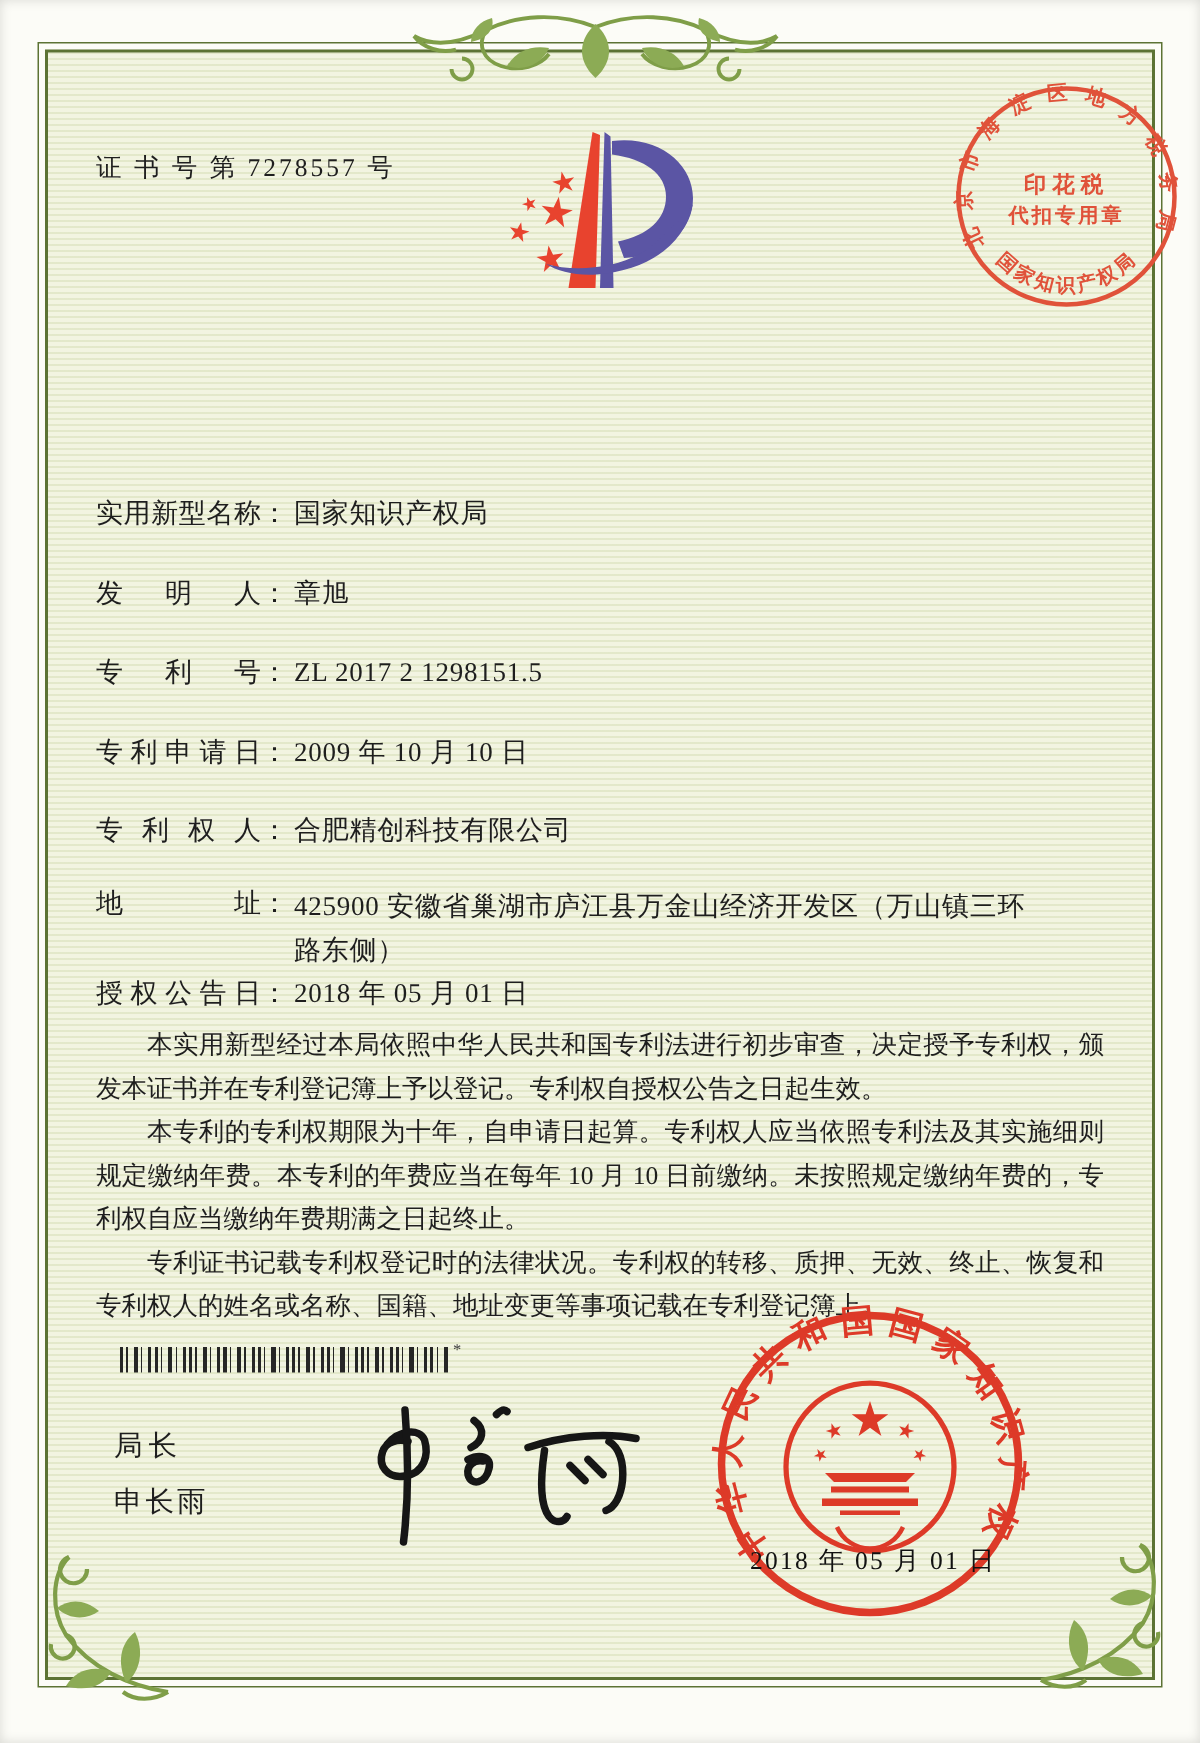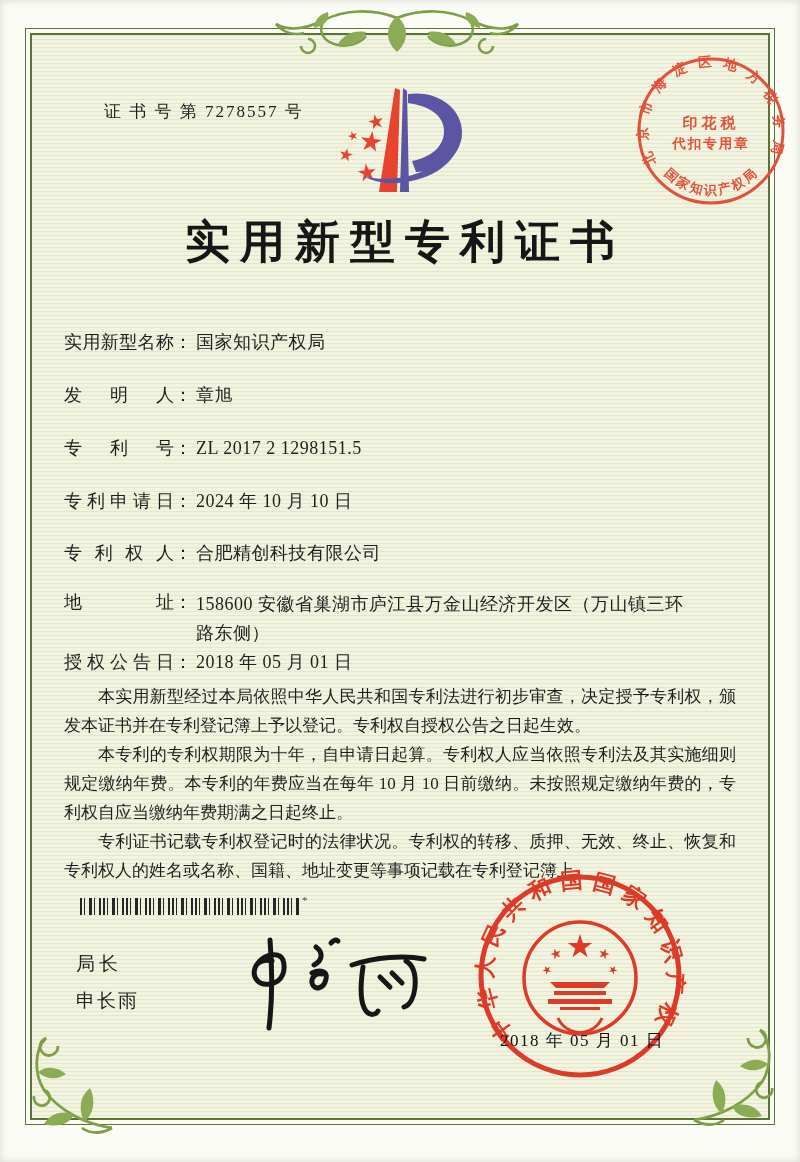--- a/index.html
+++ b/index.html
@@ -6,21 +6,21 @@
   .page{position:relative;width:800px;height:1162px;margin:0 auto;background:#fcfcf7;
         font-family:"Liberation Serif","DejaVu Serif",serif;color:#1e1e1e;overflow:hidden;
         box-shadow:inset 0 0 8px rgba(0,0,0,.14);}
   .frame{position:absolute;left:30px;top:33px;right:30px;bottom:42px;
          border:2px solid #5c7334;
          background:
            repeating-linear-gradient(180deg, rgba(173,190,120,.22) 0 1px, rgba(0,0,0,0) 1px 4px),
            #f2f4e1;}
   .frame::before{content:"";position:absolute;inset:-7px;border:1px solid #5c7334;pointer-events:none;}
   .abs{position:absolute;}
-  .cert-no{left:34px;top:65px;font-size:17px;letter-spacing:2px;margin-left:40px;}
+  .cert-no{left:34px;top:65px;font-size:17px;letter-spacing:2px;}
   .title{left:0;right:0;top:212px;text-align:center;font-size:45px;font-weight:600;
          letter-spacing:10px;text-indent:10px;color:#161616;}
   .row{position:absolute;left:64px;right:60px;font-size:18px;white-space:nowrap;}
   .lbl{display:inline-block;width:110px;text-align:justify;text-align-last:justify;vertical-align:top;}
   .colon{margin-right:4px;}
   .val{letter-spacing:.5px;}
   .row-address .val{display:inline-block;width:505px;white-space:normal;line-height:29px;vertical-align:top;}
   .grant-right{position:absolute;left:396px;top:0;white-space:nowrap;}
   .lbl-g{display:inline-block;width:108px;text-align:justify;text-align-last:justify;}
   .paras{position:absolute;left:64px;right:64px;top:682px;font-size:17px;line-height:29px;text-align:justify;}
@@ -96,39 +96,38 @@
     <text font-size="13.5" font-weight="bold" fill="#e0523a">
       <textPath href="#taxTop" textLength="258" lengthAdjust="spacing">北京市海淀区地方税务局</textPath>
     </text>
     <text font-size="13" font-weight="bold" fill="#e0523a">
       <textPath href="#taxBot" textLength="104" lengthAdjust="spacing">国家知识产权局</textPath>
     </text>
     <text x="0" y="-3" text-anchor="middle" font-size="15" font-weight="bold" fill="#e0523a" letter-spacing="4">印花税</text>
     <text x="0" y="17" text-anchor="middle" font-size="13.5" font-weight="bold" fill="#e0523a" letter-spacing="2">代扣专用章</text>
   </svg>
 
-  <div class="abs title">实用新型专利证书</div>
 
   <div class="row" style="top:330px">
     <span class="lbl">实用新型名称</span><span class="colon">：</span><span class="val">国家知识产权局</span>
   </div>
   <div class="row" style="top:383px">
     <span class="lbl">发明人</span><span class="colon">：</span><span class="val">章旭</span>
   </div>
   <div class="row" style="top:436px">
     <span class="lbl">专利号</span><span class="colon">：</span><span class="val">ZL 2017 2 1298151.5</span>
   </div>
   <div class="row" style="top:489px">
-    <span class="lbl">专利申请日</span><span class="colon">：</span><span class="val">2024 年 10 月 10 日</span>
+    <span class="lbl">专利申请日</span><span class="colon">：</span><span class="val">2009 年 10 月 10 日</span>
   </div>
   <div class="row" style="top:541px">
     <span class="lbl">专利权人</span><span class="colon">：</span><span class="val">合肥精创科技有限公司</span>
   </div>
   <div class="row row-address" style="top:590px">
-    <span class="lbl">地址</span><span class="colon">：</span><span class="val">158600 安徽省巢湖市庐江县万金山经济开发区（万山镇三环路东侧）</span>
+    <span class="lbl">地址</span><span class="colon">：</span><span class="val">425900 安徽省巢湖市庐江县万金山经济开发区（万山镇三环路东侧）</span>
   </div>
   <div class="row" style="top:650px">
     <span class="lbl">授权公告日</span><span class="colon">：</span><span class="val">2018 年 05 月 01 日</span>
   </div>
 
   <div class="paras">
     <p>本实用新型经过本局依照中华人民共和国专利法进行初步审查，决定授予专利权，颁发本证书并在专利登记簿上予以登记。专利权自授权公告之日起生效。</p>
     <p>本专利的专利权期限为十年，自申请日起算。专利权人应当依照专利法及其实施细则规定缴纳年费。本专利的年费应当在每年 10 月 10 日前缴纳。未按照规定缴纳年费的，专利权自应当缴纳年费期满之日起终止。</p>
     <p>专利证书记载专利权登记时的法律状况。专利权的转移、质押、无效、终止、恢复和专利权人的姓名或名称、国籍、地址变更等事项记载在专利登记簿上。</p>
   </div>

